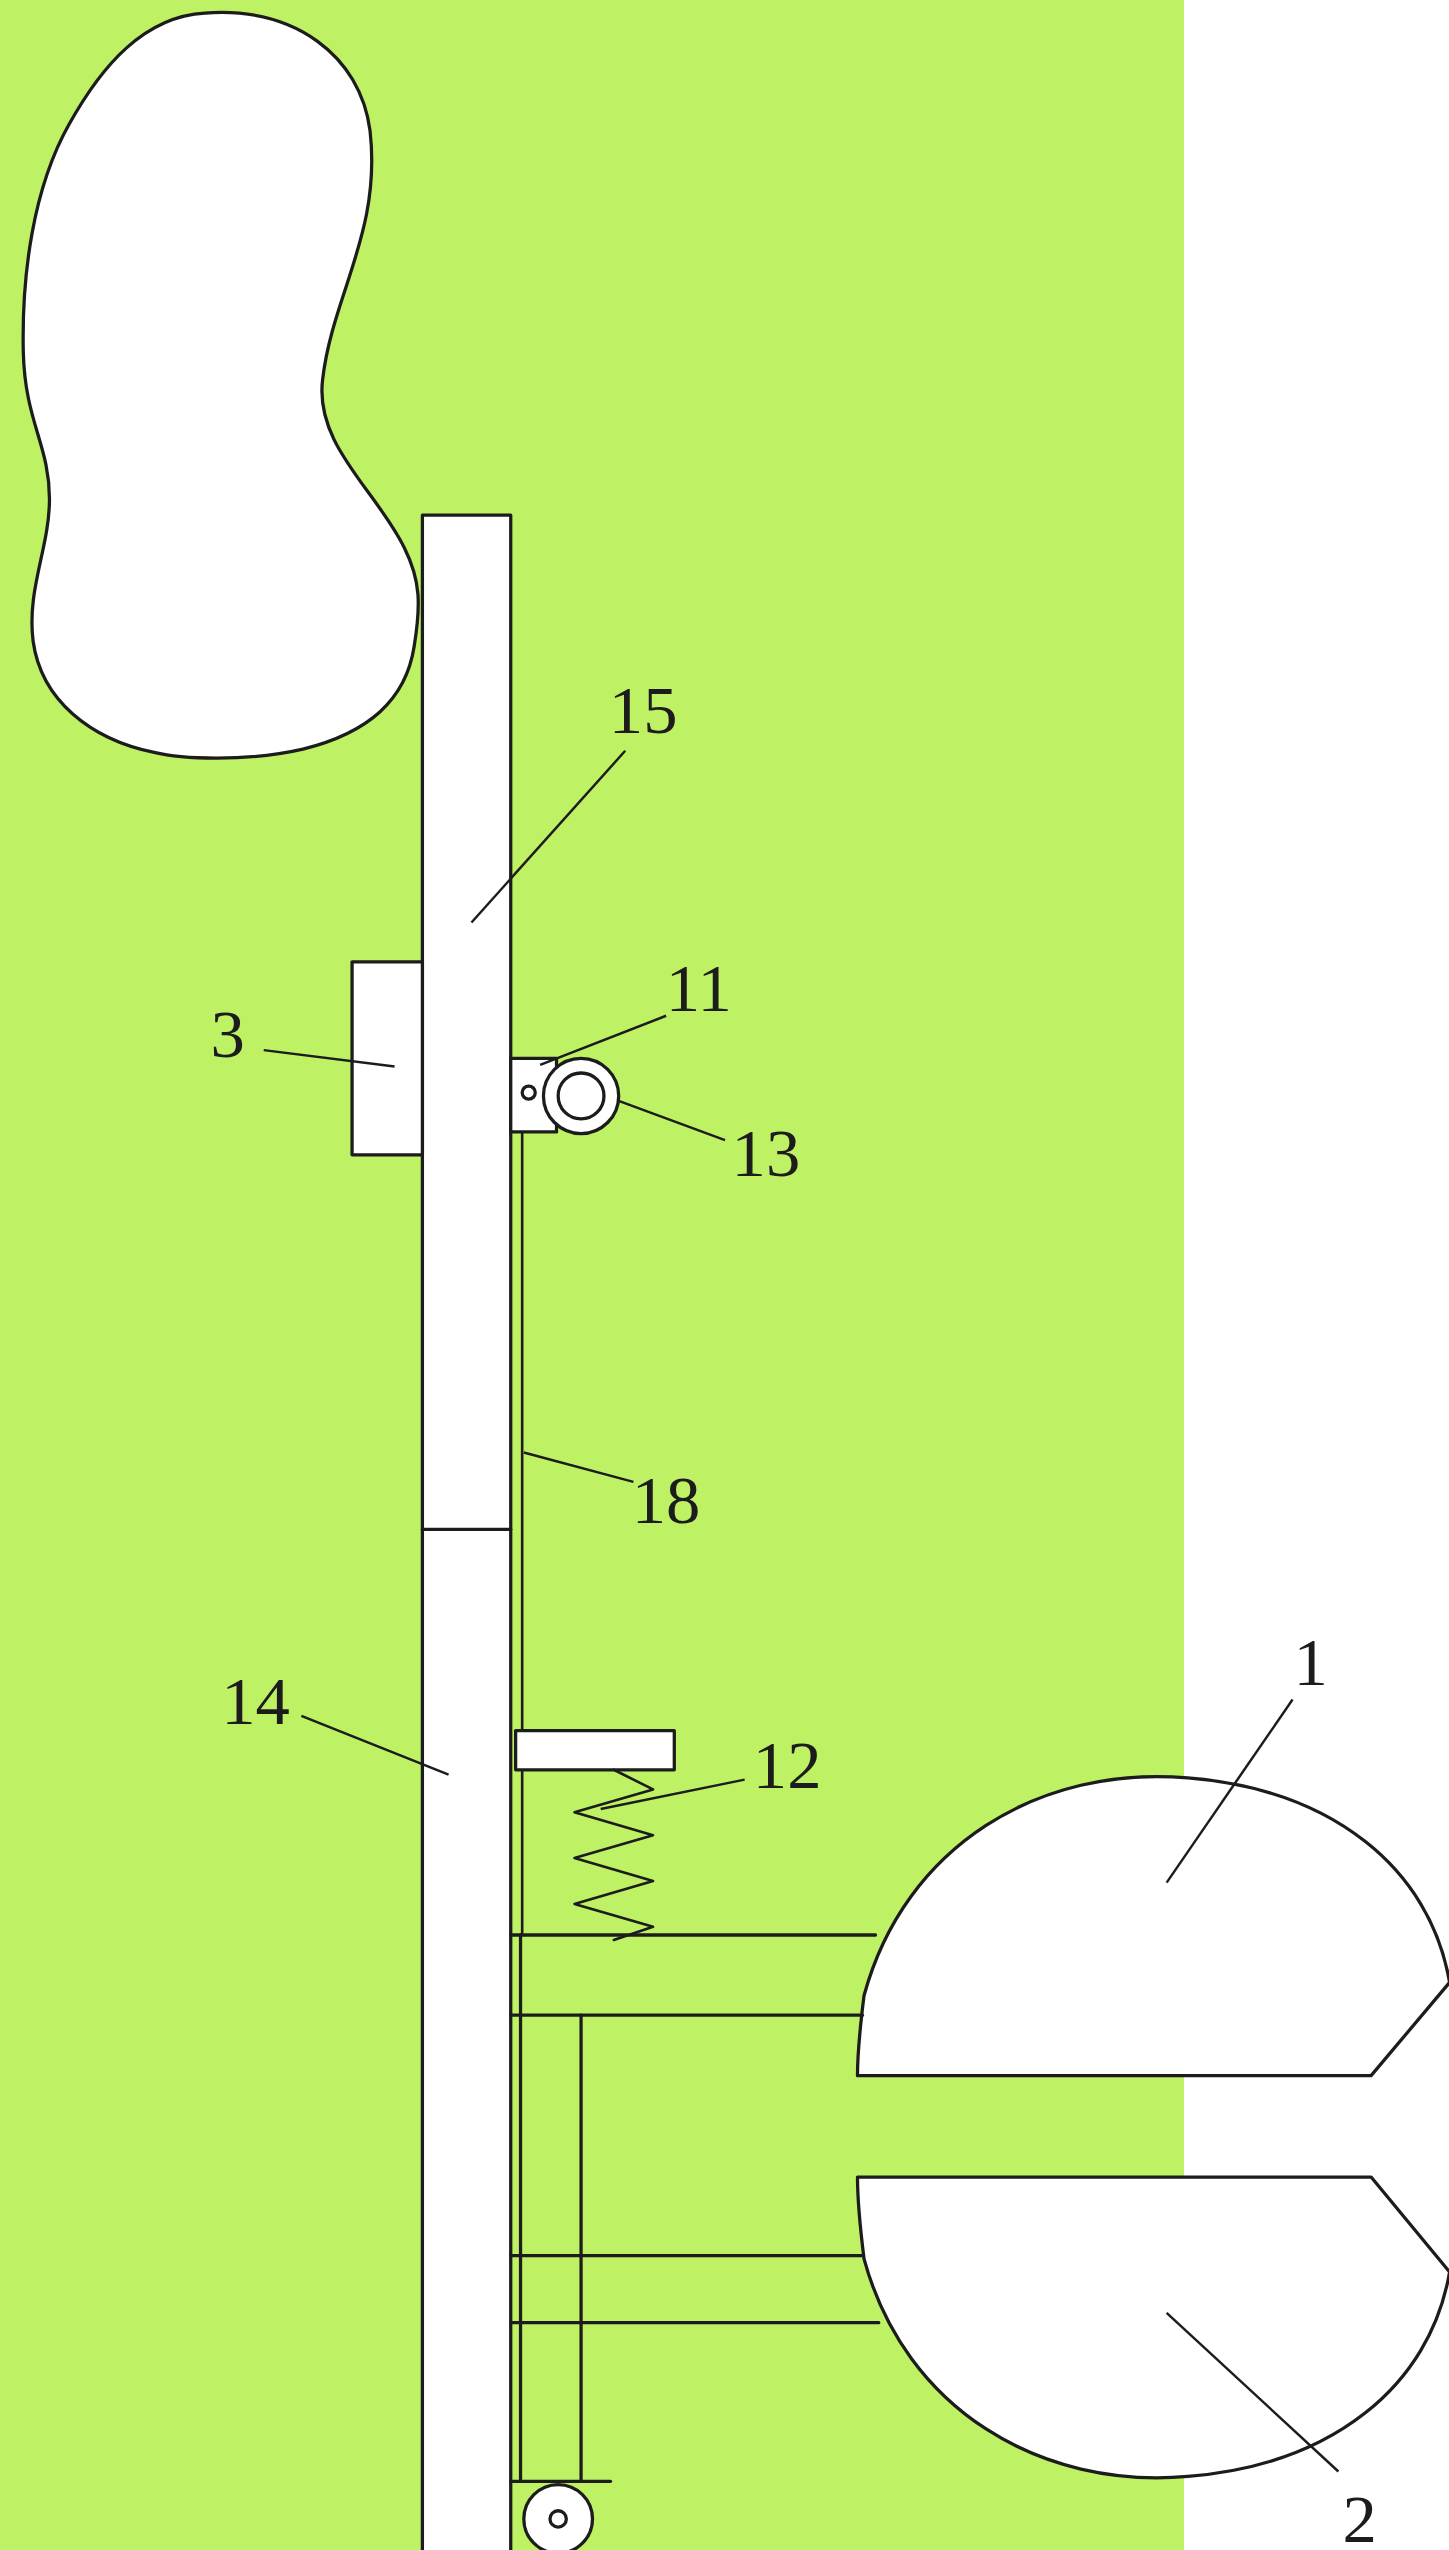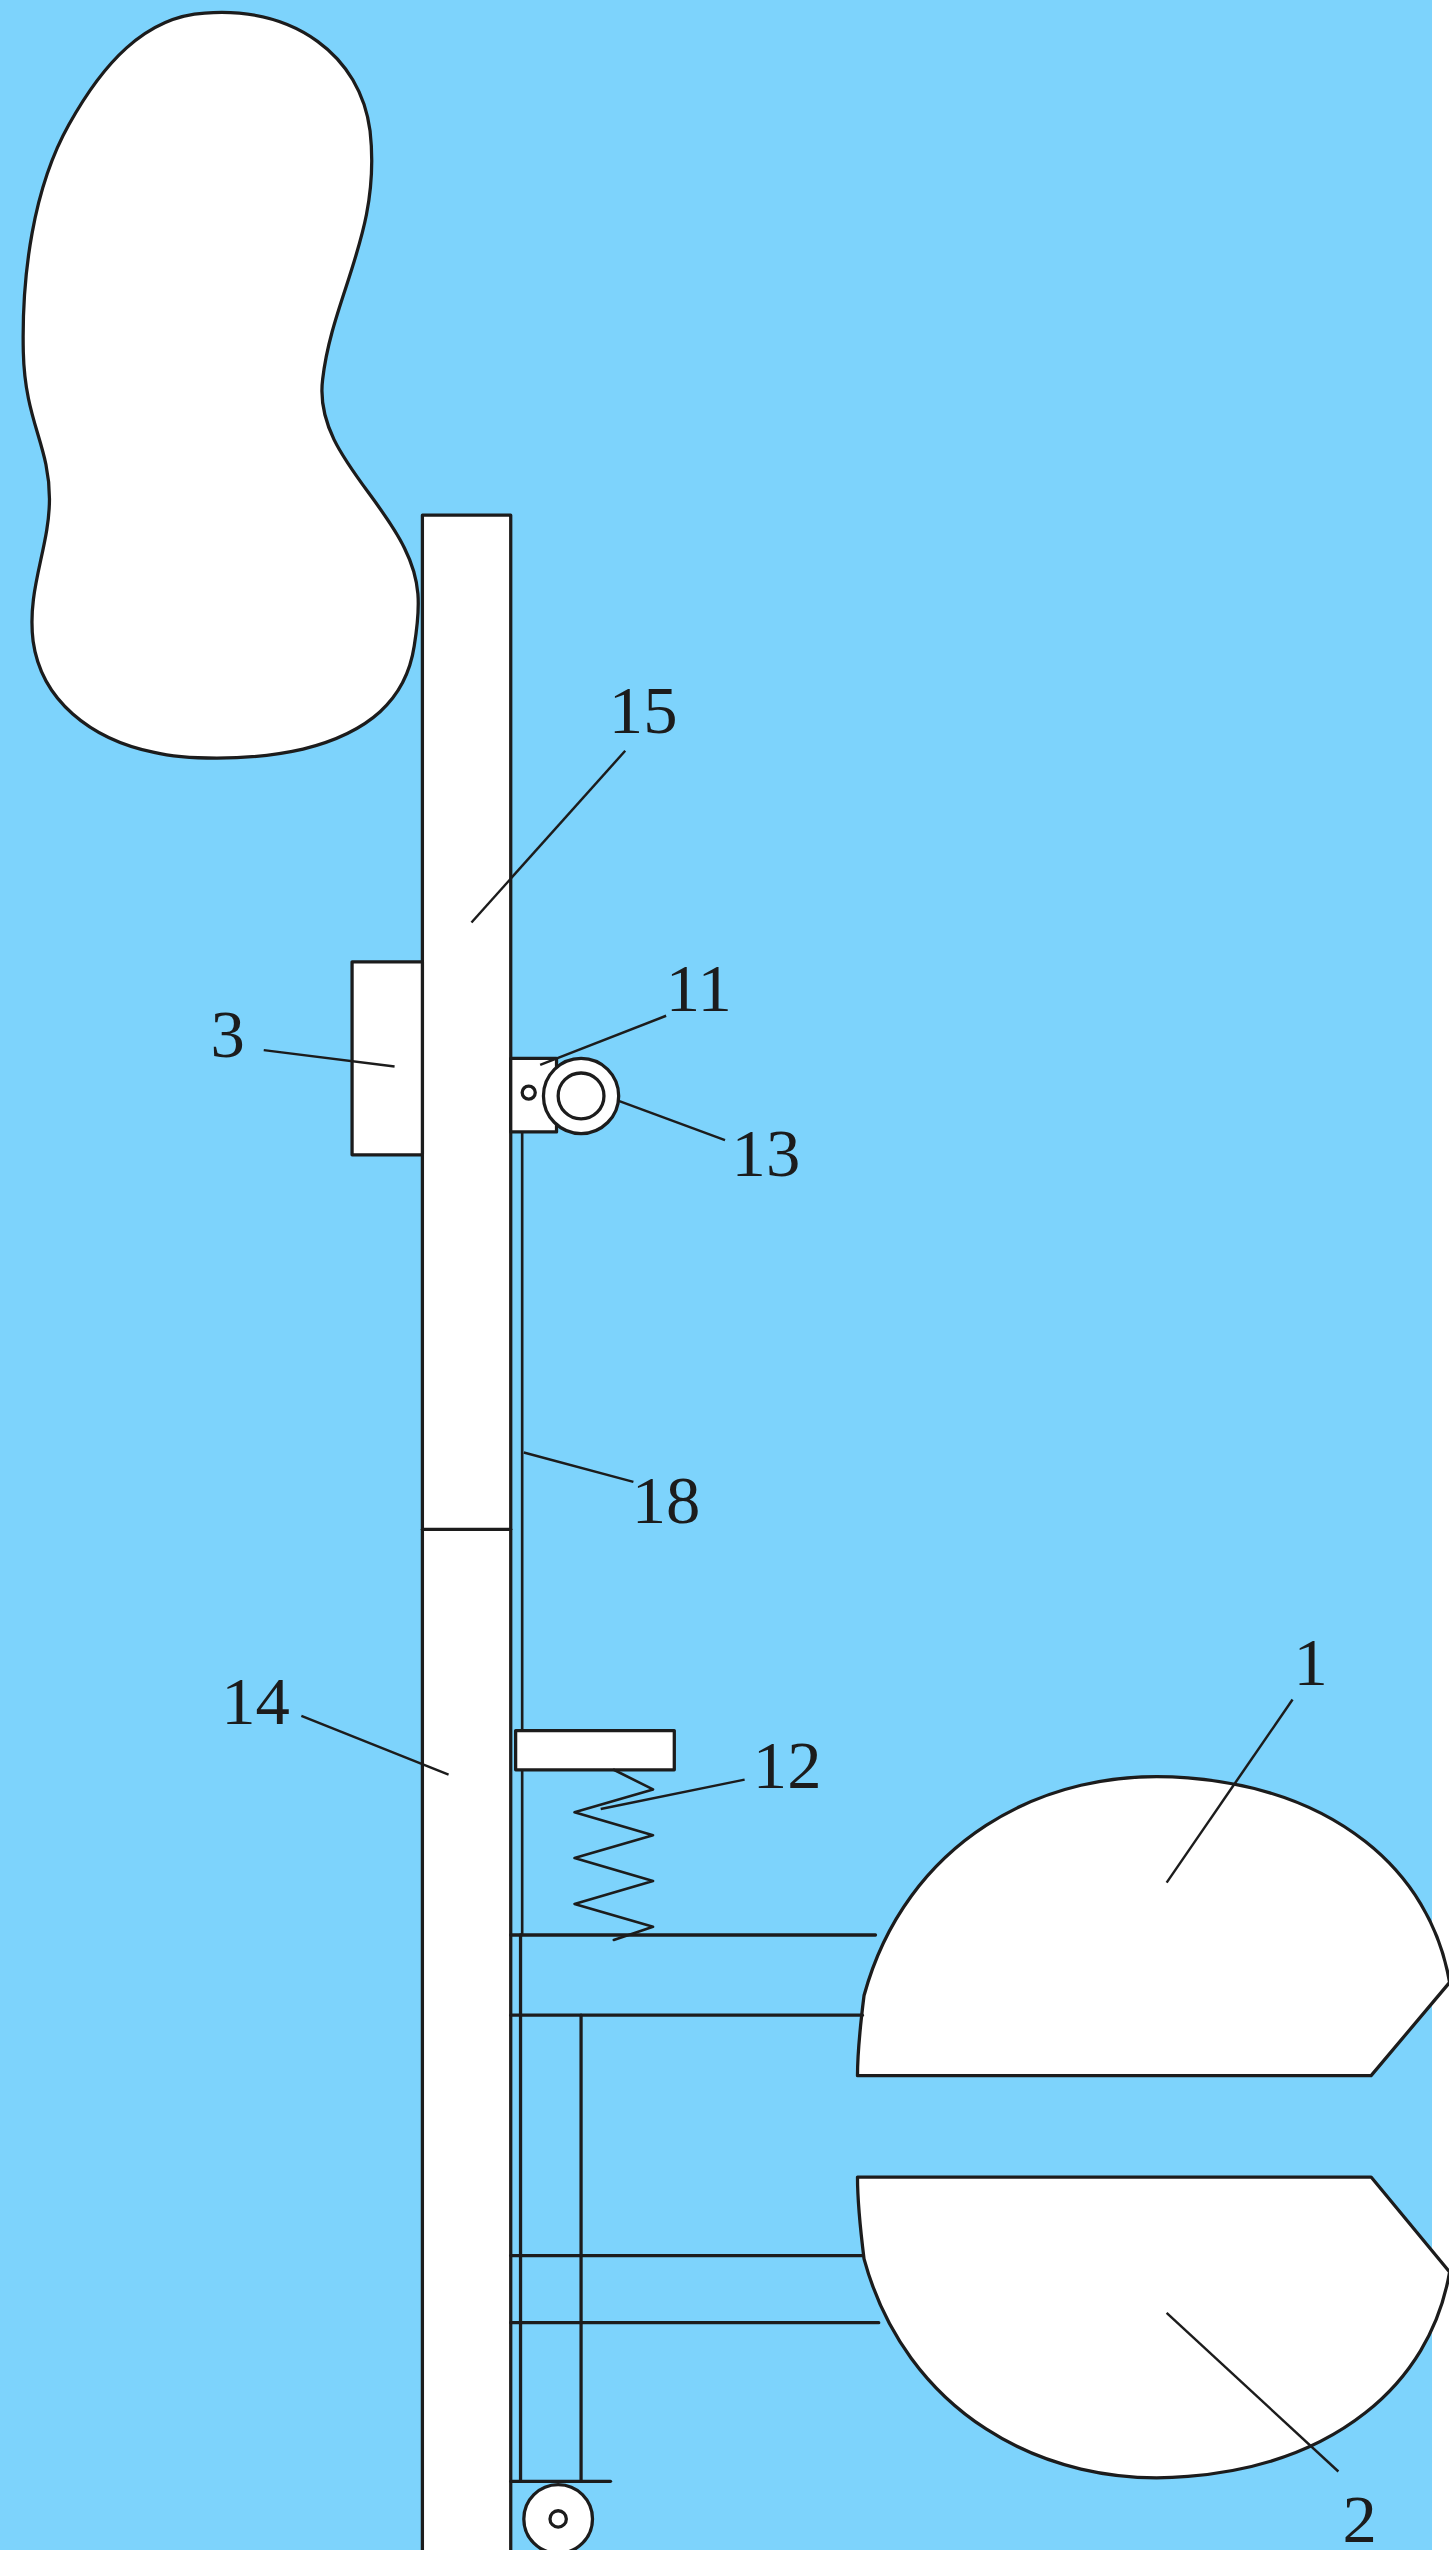--- a/index.html
+++ b/index.html
@@ -1,23 +1,23 @@
 <!DOCTYPE html>
 <html style="font-size:15px"><head>
 <meta charset="utf-8">
 <style>
   html, body {
     margin: 0;
     padding: 0;
     background: #ffffff;
   }
   .page {
-    width: 1432px;
+    width: 1184px;
     height: 2550px;
-    background: #7dd3fc;
+    background: #bef264;
     position: relative;
     text-align: center;
   }
   svg { display: block; }
   .ln {
     stroke: #1c1c1c;
     stroke-width: 2;
     fill: none;
     stroke-linecap: round;
     stroke-linejoin: round;

